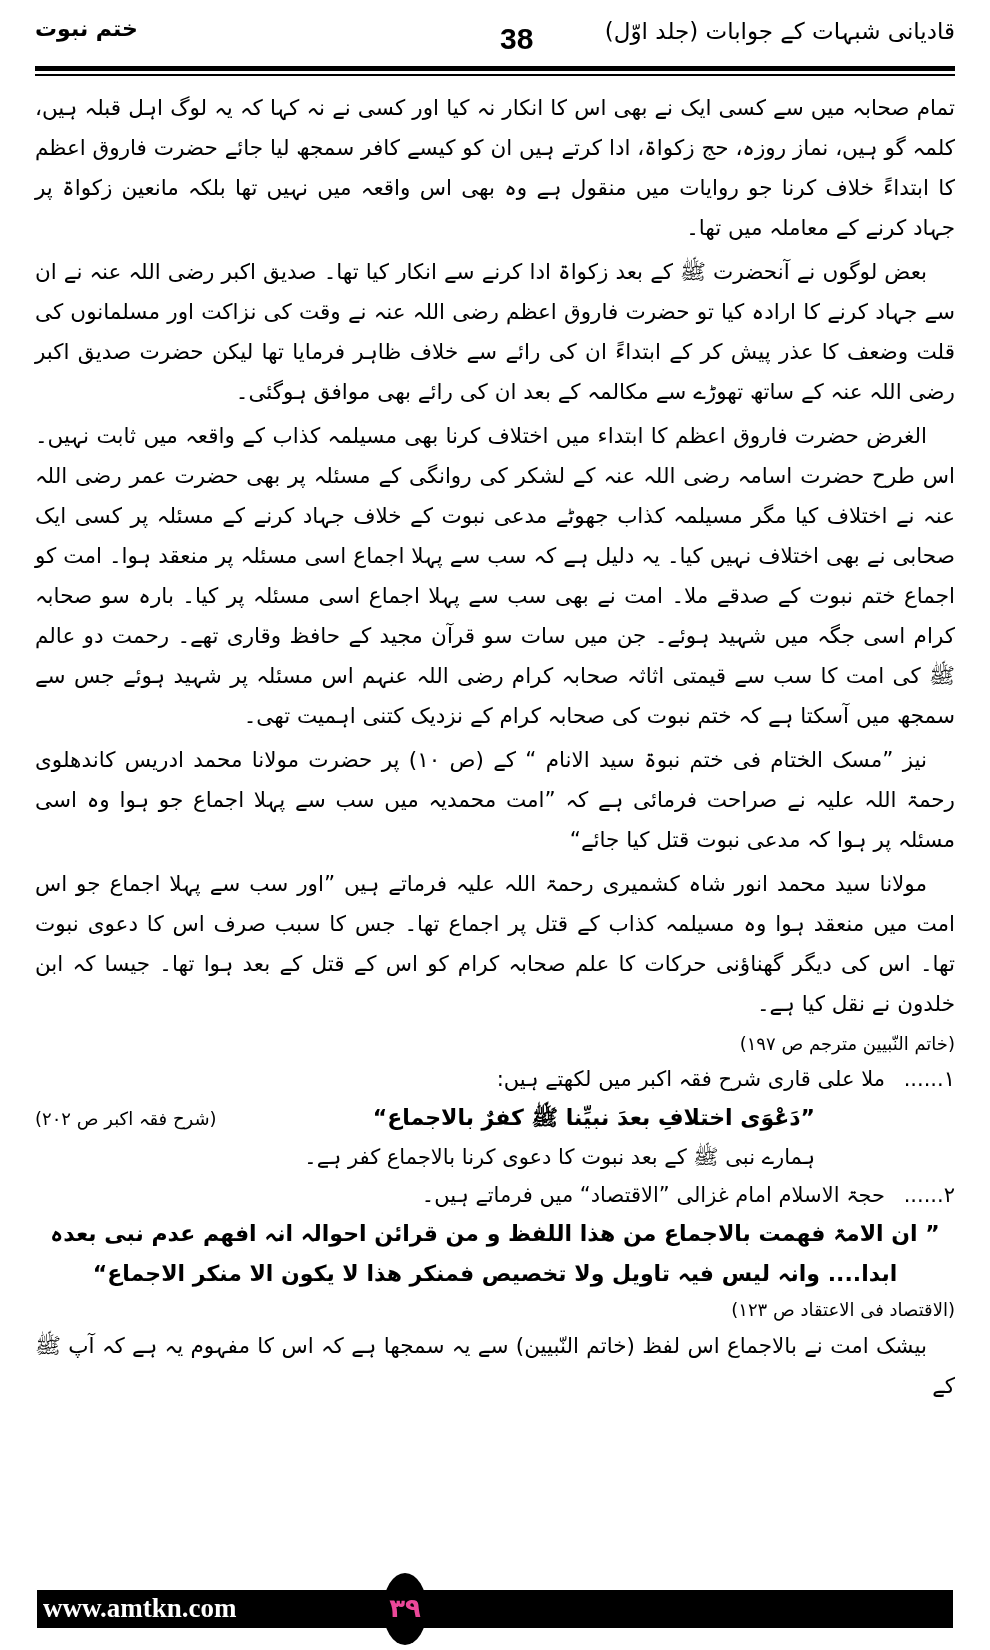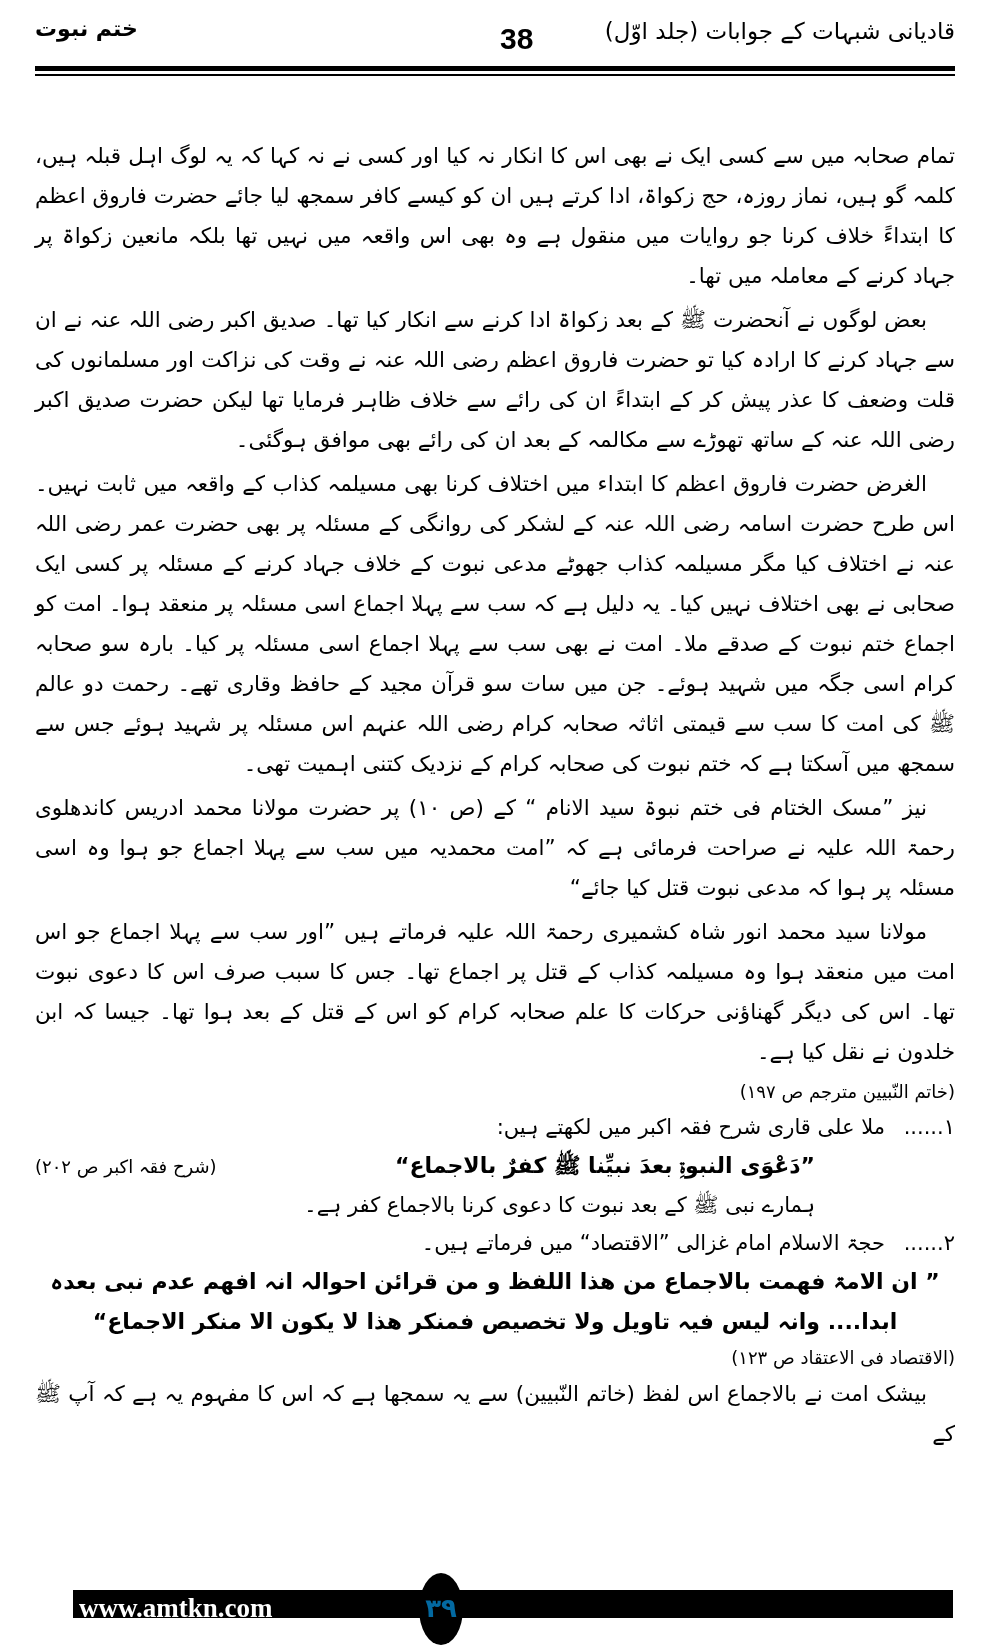--- a/index.html
+++ b/index.html
@@ -7,33 +7,33 @@
          font-family:"DejaVu Sans", sans-serif; color:#000; }
   .header { position:absolute; left:35px; right:35px; top:14px; height:56px; }
   .hdr-series { position:absolute; left:0; top:2px; font-size:22px; font-weight:bold; direction:rtl; }
   .hdr-page { position:absolute; left:465px; top:8px; font-family:"Liberation Sans", sans-serif; font-size:30px; font-weight:bold; }
   .hdr-title { position:absolute; right:0; top:4px; font-size:23px; direction:rtl; }
   .rule1 { position:absolute; left:35px; right:35px; top:66px; height:5px; background:#000; }
   .rule2 { position:absolute; left:35px; right:35px; top:74px; height:2px; background:#000; }
 
   .content { position:absolute; left:35px; right:35px; top:88px; direction:rtl; text-align:justify; }
   .para { font-size:21.5px; line-height:40px; margin:0 0 4px 0; text-indent:28px; text-align-last:right; }
-  .para.noindent { text-indent:0;margin-top:48px; }
+  .para.noindent { text-indent:0; }
   .cite-row { display:flex; justify-content:space-between; align-items:baseline; font-size:19px; line-height:34px; }
   .cite { font-size:18px; line-height:32px; }
   .section-heading { font-size:28px; font-weight:bold; text-decoration:underline; text-underline-offset:8px; margin:18px 0 6px 0; line-height:44px; }
   .list-item { font-size:21px; line-height:38px; display:flex; }
   .list-num { width:70px; flex:none; }
   .arabic { font-size:22px; font-weight:bold; line-height:40px; }
   .arabic-center { text-align:center; }
 
-  .footer { position:absolute; left:37px; right:37px; top:1590px; height:28px; background:#000; color:#fff;margin-left:36px; }
+  .footer { position:absolute; left:37px; right:37px; top:1590px; height:38px; background:#000; color:#fff; }
   .ft-left { position:absolute; left:6px; top:3px; font-family:"Liberation Serif", serif; font-size:27px; font-weight:bold; }
   .ft-right { position:absolute; right:6px; top:3px; font-family:"Liberation Serif", serif; font-size:27px; font-weight:bold; }
-  .ft-badge { position:absolute; left:346px; top:-17px; width:44px; height:72px; border-radius:50%; background:#000; color:#0369a1;
+  .ft-badge { position:absolute; left:346px; top:-17px; width:44px; height:72px; border-radius:50%; background:#000; color:#ec4899;
               font-size:26px; font-weight:bold; text-align:center; line-height:70px; }
 </style>
 </head>
 <body>
 
 <div class="header">
   <div class="hdr-series">ختم نبوت</div>
   <div class="hdr-page">38</div>
   <div class="hdr-title">قادیانی شبہات کے جوابات (جلد اوّل)</div>
 </div>
@@ -47,21 +47,21 @@
   <p class="para">نیز ”مسک الختام فی ختم نبوۃ سید الانام “ کے (ص ۱۰) پر حضرت مولانا محمد ادریس کاندھلوی رحمۃ اللہ علیہ نے صراحت فرمائی ہے کہ ”امت محمدیہ میں سب سے پہلا اجماع جو ہوا وہ اسی مسئلہ پر ہوا کہ مدعی نبوت قتل کیا جائے“</p>
   <p class="para">مولانا سید محمد انور شاہ کشمیری رحمۃ اللہ علیہ فرماتے ہیں ”اور سب سے پہلا اجماع جو اس امت میں منعقد ہوا وہ مسیلمہ کذاب کے قتل پر اجماع تھا۔ جس کا سبب صرف اس کا دعوی نبوت تھا۔ اس کی دیگر گھناؤنی حرکات کا علم صحابہ کرام کو اس کے قتل کے بعد ہوا تھا۔ جیسا کہ ابن خلدون نے نقل کیا ہے۔</p>
   <div class="cite" style="text-align:right">(خاتم النّبیین مترجم ص ۱۹۷)</div>
 
 
   <div class="list-item">
     <span class="list-num">۱......</span>
     <span>ملا علی قاری شرح فقہ اکبر میں لکھتے ہیں:</span>
   </div>
   <div class="cite-row">
-    <span class="arabic" style="margin-right:140px">”دَعْوَی النبوۃِ بعدَ نبیِّنا ﷺ کفرٌ بالاجماع“</span>
+    <span class="arabic" style="margin-right:140px">”دَعْوَی اختلافِ بعدَ نبیِّنا ﷺ کفرٌ بالاجماع“</span>
     <span class="cite">(شرح فقہ اکبر ص ۲۰۲)</span>
   </div>
   <div class="list-item" style="padding-right:140px">
     <span>ہمارے نبی ﷺ کے بعد نبوت کا دعوی کرنا بالاجماع کفر ہے۔</span>
   </div>
 
   <div class="list-item">
     <span class="list-num">۲......</span>
     <span>حجۃ الاسلام امام غزالی ”الاقتصاد“ میں فرماتے ہیں۔</span>
   </div>

